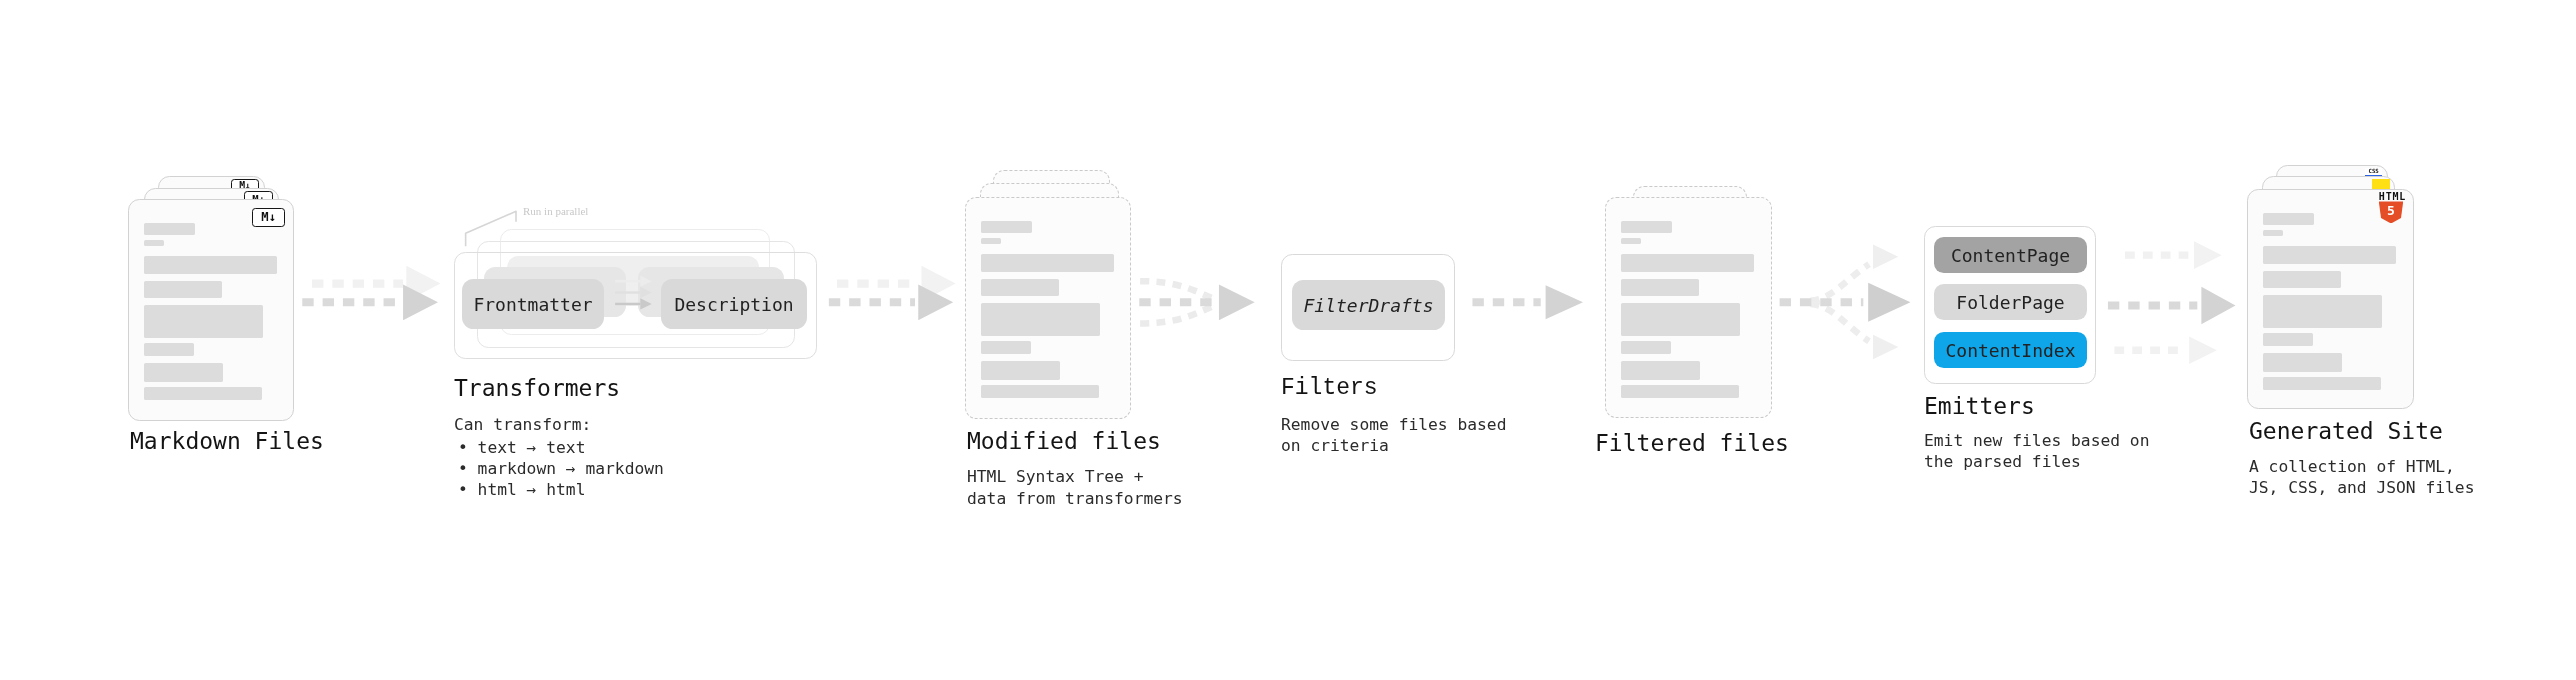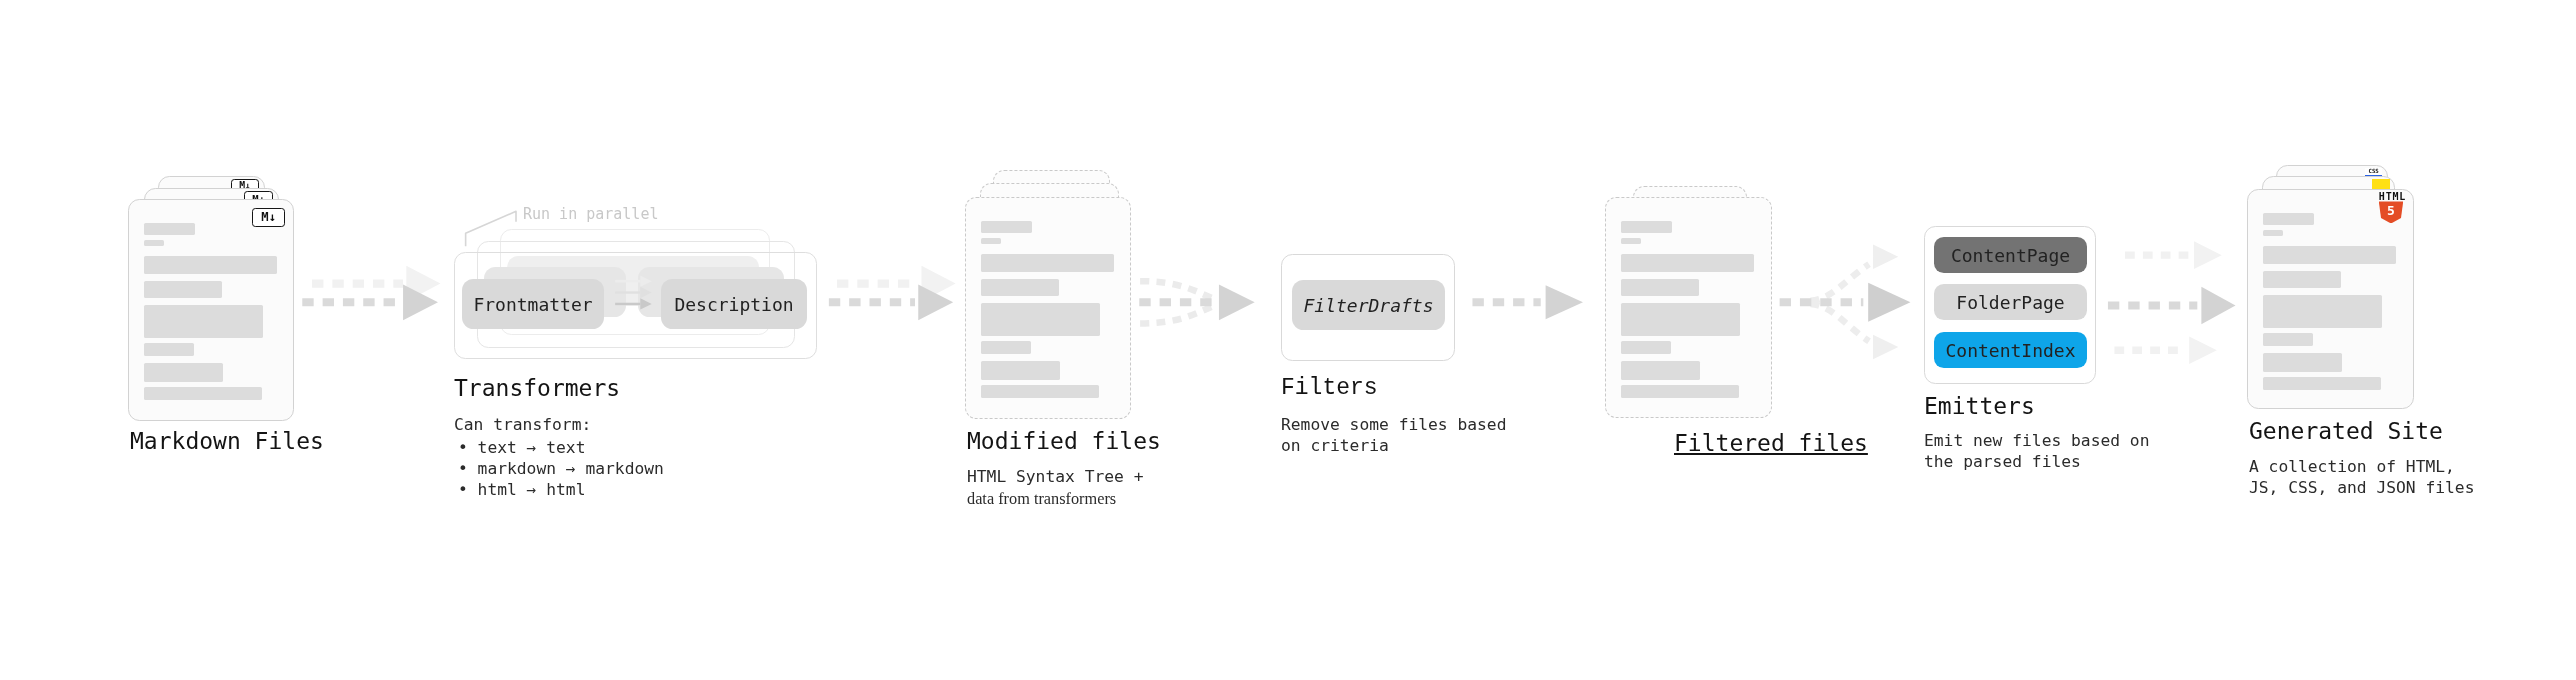--- a/index.html
+++ b/index.html
@@ -24,21 +24,21 @@
   .md-badge.front{width:32.5px;height:18.7px;top:8.1px;right:8.1px;font-size:12.2px;}
   .md-badge.mid{width:29px;height:16.3px;top:1.6px;right:4.9px;font-size:10.6px;}
   .md-badge.back{width:28px;height:14.6px;top:1.6px;right:4.9px;font-size:9.8px;}
   
   .layer-box{position:absolute;border-radius:11.4px;box-sizing:border-box;border:1.6px solid;background:transparent;}
   .pill{position:absolute;border-radius:11.4px;display:flex;align-items:center;justify-content:center;
         font-size:18px;color:#222;box-sizing:border-box;}
   
   .title{position:absolute;font-size:23px;font-weight:500;color:#141414;white-space:pre;line-height:26px;}
   .body-text{position:absolute;font-size:16.3px;line-height:21px;color:#2b2b2b;white-space:pre;}
-  .note{position:absolute;font-size:15px;color:#c8c8c8;white-space:pre;}
+  .note{position:absolute;font-size:11px;color:#c8c8c8;white-space:pre;font-family:Liberation Serif, serif;}
   
   .css-badge{position:absolute;top:1.6px;right:4.9px;width:17px;height:9px;background:#ffffff;
              border-bottom:2.4px solid #2b63e4;font-size:5.7px;font-weight:bold;color:#111;
              text-align:center;line-height:7.3px;letter-spacing:0px;box-sizing:border-box;}
   .js-badge{position:absolute;top:1.6px;right:4.1px;width:18px;height:11.4px;background:#ffe014;}
   .html5-badge{position:absolute;top:3.3px;right:9.8px;width:24.4px;text-align:center;}
   .html5-badge .word{font-size:10px;font-weight:800;color:#111;letter-spacing:0.8px;line-height:7.3px;display:block;}
   .html5-badge .shield{margin-top:0.8px;height:22px;background:#e44d26;color:#ffffff;font-size:13px;font-weight:bold;
              line-height:20.3px;clip-path:polygon(0 0,100% 0,91% 76%,50% 100%,9% 76%);}
   #arrows{position:absolute;left:0;top:0;pointer-events:none;}
@@ -103,21 +103,21 @@
           <div class="sk sk3"></div>
           <div class="sk sk4"></div>
         <div class="sk sk5"></div>
           <div class="sk sk6"></div>
           <div class="sk sk7"></div>
           <div class="sk sk8"></div>
       </div>
     </div>
     <div class="title" style="left:967px;top:428px;">Modified files</div>
     <div class="body-text" style="left:967px;top:466px;">HTML Syntax Tree +</div>
-    <div class="body-text" style="left:967px;top:488px;font-family:Liberation Serif, serif;">data from transformers</div>
+    <div class="body-text" style="left:967px;top:488px;">data from transformers</div>
   </div>
 
   <div>
     <div class="layer-box" style="left:1281px;top:254px;width:174px;height:107px;border-color:#d9d9d9;background:#ffffff;"></div>
     <div class="pill" style="left:1292px;top:280px;width:153px;height:50px;background:#d9d9d9;font-style:italic;">FilterDrafts</div>
     <div class="title" style="left:1281px;top:375px;font-family:Liberation Mono, monospace;">Filters</div>
     <div class="body-text" style="left:1281px;top:414px;">Remove some files based</div>
     <div class="body-text" style="left:1281px;top:435px;">on criteria</div>
   </div>
 
@@ -128,26 +128,26 @@
         <div class="sk sk1"></div>
           <div class="sk sk2"></div>
           <div class="sk sk3"></div>
           <div class="sk sk4"></div>
         <div class="sk sk5"></div>
           <div class="sk sk6"></div>
           <div class="sk sk7"></div>
           <div class="sk sk8"></div>
       </div>
     </div>
-    <div class="title" style="left:1674px;top:430px;text-decoration:underline;">Filtered files</div>
+    <div class="title" style="left:1595px;top:430px;">Filtered files</div>
   </div>
 
   <div>
     <div class="layer-box" style="left:1924px;top:226px;width:172px;height:158px;border-color:#d9d9d9;background:#ffffff;"></div>
-    <div class="pill" style="left:1934px;top:237px;width:153px;height:36px;border-radius:9.8px;background:#737373;">ContentPage</div>
+    <div class="pill" style="left:1934px;top:237px;width:153px;height:36px;border-radius:9.8px;background:#a3a3a3;">ContentPage</div>
     <div class="pill" style="left:1934px;top:284px;width:153px;height:36px;border-radius:9.8px;background:#d9d9d9;">FolderPage</div>
     <div class="pill" style="left:1934px;top:332px;width:153px;height:36px;border-radius:9.8px;background:#0ea5e9;">ContentIndex</div>
     <div class="title" style="left:1924px;top:393px;">Emitters</div>
     <div class="body-text" style="left:1924px;top:430px;">Emit new files based on</div>
     <div class="body-text" style="left:1924px;top:451px;">the parsed files</div>
   </div>
 
   <div>
     <div class="file-card" style="left:2276px;top:165px;width:112px;height:81px;">
       <div class="css-badge">CSS</div>

